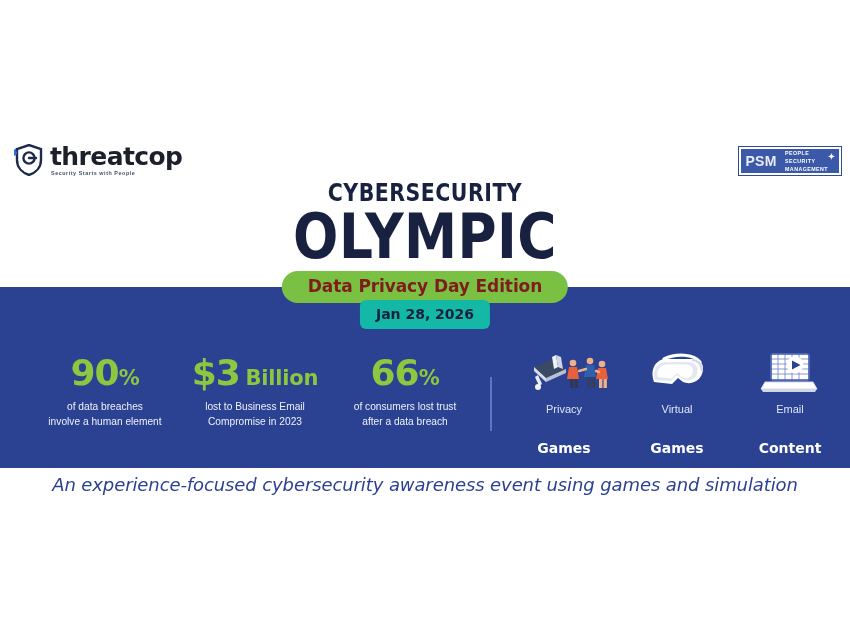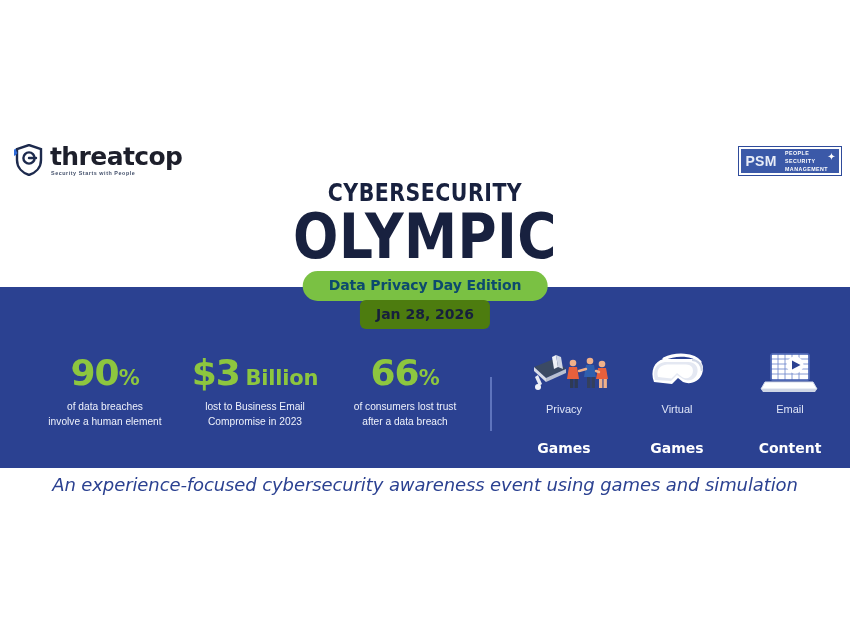--- a/index.html
+++ b/index.html
@@ -145,34 +145,34 @@
     left: 50%;
     transform: translateX(-50%);
     top: 271px;
     background: #7ac143;
     border-radius: 20px;
     padding: 5px 26px 7px 26px;
     z-index: 5;
   }
   .pill span {
     font-family: "DejaVu Sans", sans-serif;
-    font-size: 14px;
+    font-size: 17px;
     font-weight: 700;
     letter-spacing: -0.1px;
-    color: #0c4a6e;
+    color: #7f1d1d;
     white-space: nowrap;
   }
 
   
   .datechip {
     position: absolute;
     left: 50%;
     transform: translateX(-50%);
     top: 300px;
-    background: #4d7c0f;
+    background: #14b8a6;
     border-radius: 6px;
     padding: 5px 16px 6px 16px;
     z-index: 6;
   }
   .datechip span {
     font-family: "DejaVu Sans", sans-serif;
     font-size: 14px;
     font-weight: 700;
     color: #17203d;
     white-space: nowrap;

